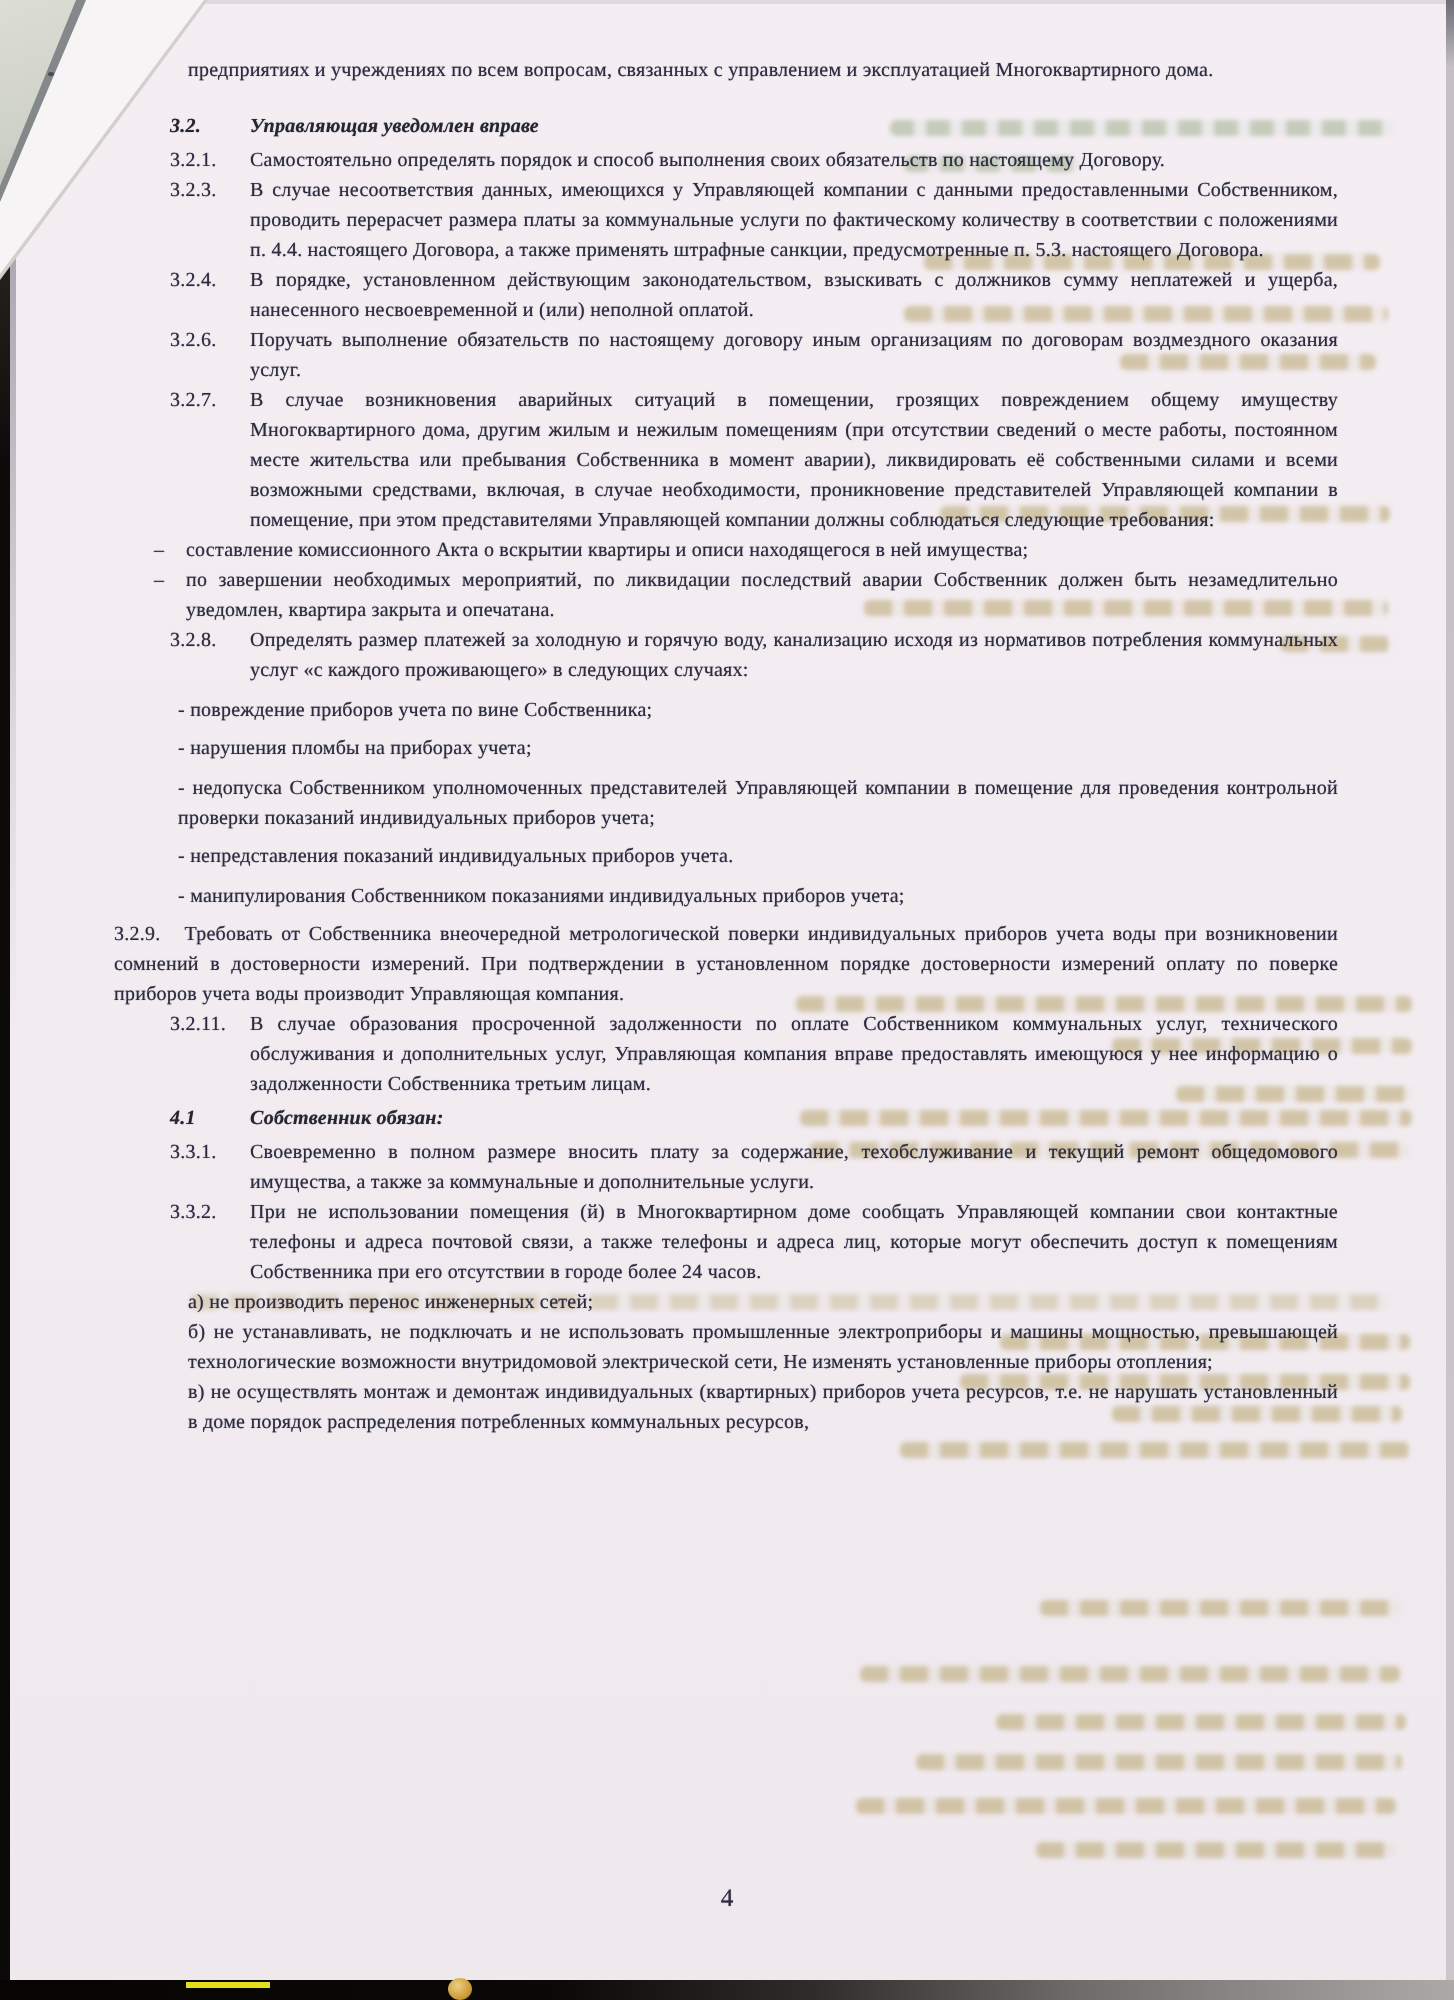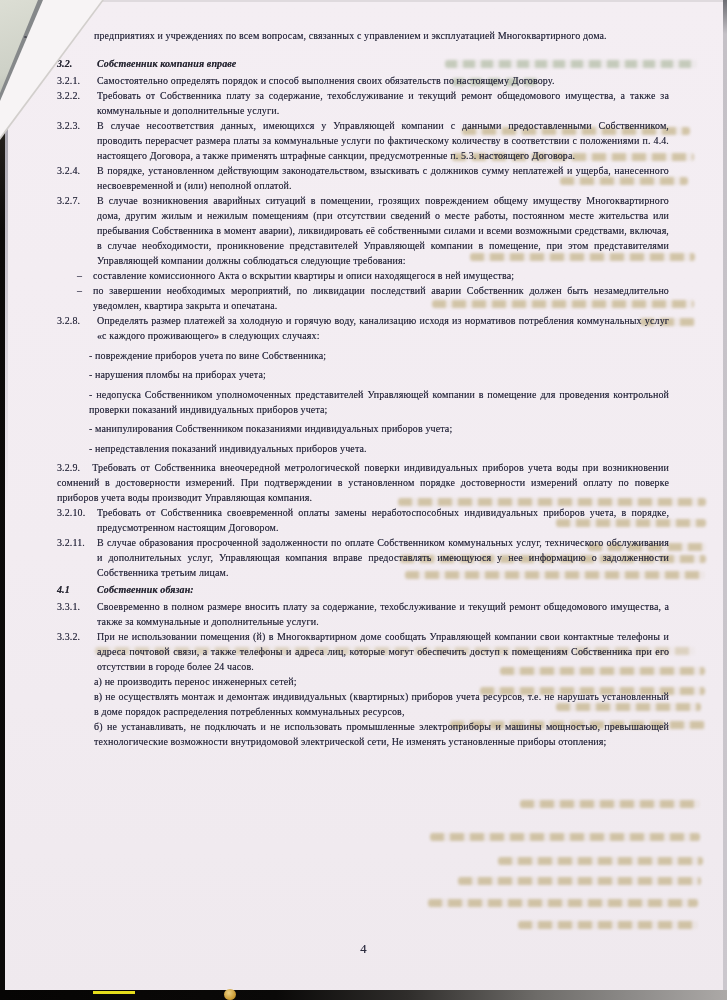--- a/index.html
+++ b/index.html
@@ -40,21 +40,21 @@
     background:repeating-linear-gradient(90deg,var(--bleed-tan,#b7a36a) 0 14px,rgba(183,163,106,.15) 14px 20px); }
   .bleed.green { background:repeating-linear-gradient(90deg,var(--bleed-green,#9fae8e) 0 12px,rgba(159,174,142,.15) 12px 18px); }
   
   .content {
     position:absolute; left:57px; top:28px; width:612px;
     font-size:10px; line-height:15px; letter-spacing:.12px;
     text-shadow:0 0 .5px rgba(40,40,70,.65);
   }
   .intro { margin-left:37px; margin-bottom:13px; text-align:justify; text-align-last:left; }
   .item { display:flex; }
-  .num { flex:0 0 auto; min-width:37px; padding-right:3px; white-space:nowrap; }
+  .num { flex:0 0 auto; min-width:37px; padding-right:3px; white-space:nowrap;margin-left:28px; }
   .body { flex:1 1 auto; text-align:justify; text-align-last:left; }
   .heading { font-weight:bold; font-style:italic; margin:2px 0; color:var(--heading-ink,#26262f); }
   .flush { display:block; text-align:justify; text-align-last:left; }
   .num-inline { margin-right:12px;margin-top:40px; }
   .dash-item { display:flex; margin-left:20px; }
   .dash { flex:0 0 16px; }
   .subitem { margin:4.5px 0 4.5px 32px; text-align:justify; text-align-last:left; }
   .letter { margin-left:37px; text-align:justify; text-align-last:left; }
   .page-number { position:absolute; top:942px; left:0; width:727px; text-align:center;
     font-size:12.6px; color:var(--ink,#2c2c3e); text-shadow:0 0 .5px rgba(40,40,70,.65); }
@@ -88,44 +88,44 @@
   <div class="bleed" style="left:458px;top:877px;width:243px"></div>
   <div class="bleed" style="left:428px;top:899px;width:270px"></div>
   <div class="bleed" style="left:518px;top:921px;width:180px"></div>
 
   <div class="content">
 
     <div class="intro">предприятиях и учреждениях по всем вопросам, связанных с управлением и эксплуатацией Многоквартирного дома.</div>
 
     <div class="item heading">
       <span class="num">3.2.</span>
-      <span class="body">Собственник компания вправе</span>
+      <span class="body">Управляющая уведомлен вправе</span>
     </div>
 
     <div class="item">
       <span class="num">3.2.1.</span>
       <span class="body">Самостоятельно определять порядок и способ выполнения своих обязательств по настоящему Договору.</span>
     </div>
 
-    <div class="item">
-      <span class="num">3.2.2.</span>
-      <span class="body">Требовать от Собственника плату за содержание, техобслуживание и текущий ремонт общедомового имущества, а также за коммунальные и дополнительные услуги.</span>
-    </div>
 
     <div class="item">
       <span class="num">3.2.3.</span>
       <span class="body">В случае несоответствия данных, имеющихся у Управляющей компании с данными предоставленными  Собственником, проводить перерасчет размера платы за коммунальные услуги по фактическому количеству в соответствии с положениями п. 4.4. настоящего Договора, а также применять штрафные санкции, предусмотренные п. 5.3. настоящего Договора.</span>
     </div>
 
     <div class="item">
       <span class="num">3.2.4.</span>
       <span class="body">В порядке, установленном действующим законодательством, взыскивать с должников сумму неплатежей и ущерба, нанесенного несвоевременной и (или) неполной оплатой.</span>
     </div>
 
 
+    <div class="item">
+      <span class="num">3.2.6.</span>
+      <span class="body">Поручать выполнение обязательств по настоящему договору иным организациям по договорам воздмездного оказания услуг.</span>
+    </div>
 
     <div class="item">
       <span class="num">3.2.7.</span>
       <span class="body">В случае возникновения аварийных ситуаций в помещении, грозящих повреждением общему имуществу Многоквартирного дома, другим жилым и нежилым помещениям (при отсутствии сведений о месте работы, постоянном месте жительства или пребывания Собственника в момент аварии), ликвидировать её собственными силами и всеми возможными средствами, включая, в случае необходимости, проникновение представителей Управляющей компании в помещение, при этом представителями Управляющей компании должны соблюдаться следующие требования:</span>
     </div>
     <div class="dash-item">
       <span class="dash">–</span>
       <span class="body">составление комиссионного Акта о вскрытии квартиры и описи находящегося в ней имущества;</span>
     </div>
     <div class="dash-item">
@@ -133,31 +133,27 @@
       <span class="body">по завершении необходимых мероприятий, по ликвидации последствий аварии Собственник должен быть незамедлительно уведомлен, квартира закрыта и опечатана.</span>
     </div>
 
     <div class="item">
       <span class="num">3.2.8.</span>
       <span class="body">Определять размер платежей за холодную и горячую воду, канализацию  исходя из нормативов потребления коммунальных услуг «с каждого проживающего» в следующих случаях:</span>
     </div>
     <div class="subitem">- повреждение приборов учета по вине Собственника;</div>
     <div class="subitem">- нарушения пломбы на приборах учета;</div>
     <div class="subitem">- недопуска Собственником уполномоченных представителей Управляющей компании в помещение для проведения контрольной проверки показаний индивидуальных приборов учета;</div>
+    <div class="subitem">- непредставления показаний индивидуальных приборов учета.</div>
     <div class="subitem">- манипулирования Собственником показаниями индивидуальных приборов учета;</div>
-    <div class="subitem">- непредставления показаний индивидуальных приборов учета.</div>
 
     <div class="flush">
       <span class="num-inline">3.2.9.</span><span>Требовать от Собственника внеочередной метрологической поверки индивидуальных приборов учета воды при возникновении сомнений в достоверности измерений. При подтверждении в установленном порядке достоверности измерений оплату по поверке приборов учета воды производит Управляющая компания.</span>
     </div>
 
-    <div class="item">
-      <span class="num">3.2.10.</span>
-      <span class="body">Требовать от Собственника своевременной оплаты замены неработоспособных индивидуальных приборов учета, в порядке, предусмотренном настоящим Договором.</span>
-    </div>
 
     <div class="item">
       <span class="num">3.2.11.</span>
       <span class="body">В случае образования просроченной задолженности по оплате Собственником коммунальных услуг, технического обслуживания и дополнительных услуг, Управляющая компания вправе предоставлять имеющуюся у нее информацию о задолженности Собственника третьим лицам.</span>
     </div>
 
     <div class="item heading">
       <span class="num">4.1</span>
       <span class="body">Собственник обязан:</span>
     </div>
@@ -166,22 +162,22 @@
       <span class="num">3.3.1.</span>
       <span class="body">Своевременно в полном размере вносить плату за содержание, техобслуживание и текущий ремонт общедомового имущества, а также за коммунальные и дополнительные услуги.</span>
     </div>
 
     <div class="item">
       <span class="num">3.3.2.</span>
       <span class="body">При не использовании помещения (й) в Многоквартирном доме сообщать Управляющей компании свои контактные телефоны и адреса почтовой связи, а также телефоны и адреса лиц, которые могут обеспечить доступ к помещениям Собственника при его отсутствии в городе более 24 часов.</span>
     </div>
 
     <div class="letter">а) не производить перенос инженерных сетей;</div>
+    <div class="letter">б) не устанавливать, не подключать и не использовать промышленные электроприборы и машины мощностью, превышающей технологические возможности внутридомовой электрической сети, Не изменять установленные приборы отопления;</div>
     <div class="letter">в) не осуществлять монтаж и демонтаж индивидуальных (квартирных) приборов учета ресурсов, т.е. не нарушать установленный в доме порядок распределения потребленных коммунальных ресурсов,</div>
-    <div class="letter">б) не устанавливать, не подключать и не использовать промышленные электроприборы и машины мощностью, превышающей технологические возможности внутридомовой электрической сети, Не изменять установленные приборы отопления;</div>
 
   </div>
 
   <div class="page-number">4</div>
 
   <div class="top-edge"></div>
   <div class="left-shadow"></div>
   <div class="left-strip"></div>
   <div class="right-strip"></div>
   <div class="bottom-strip"></div>

